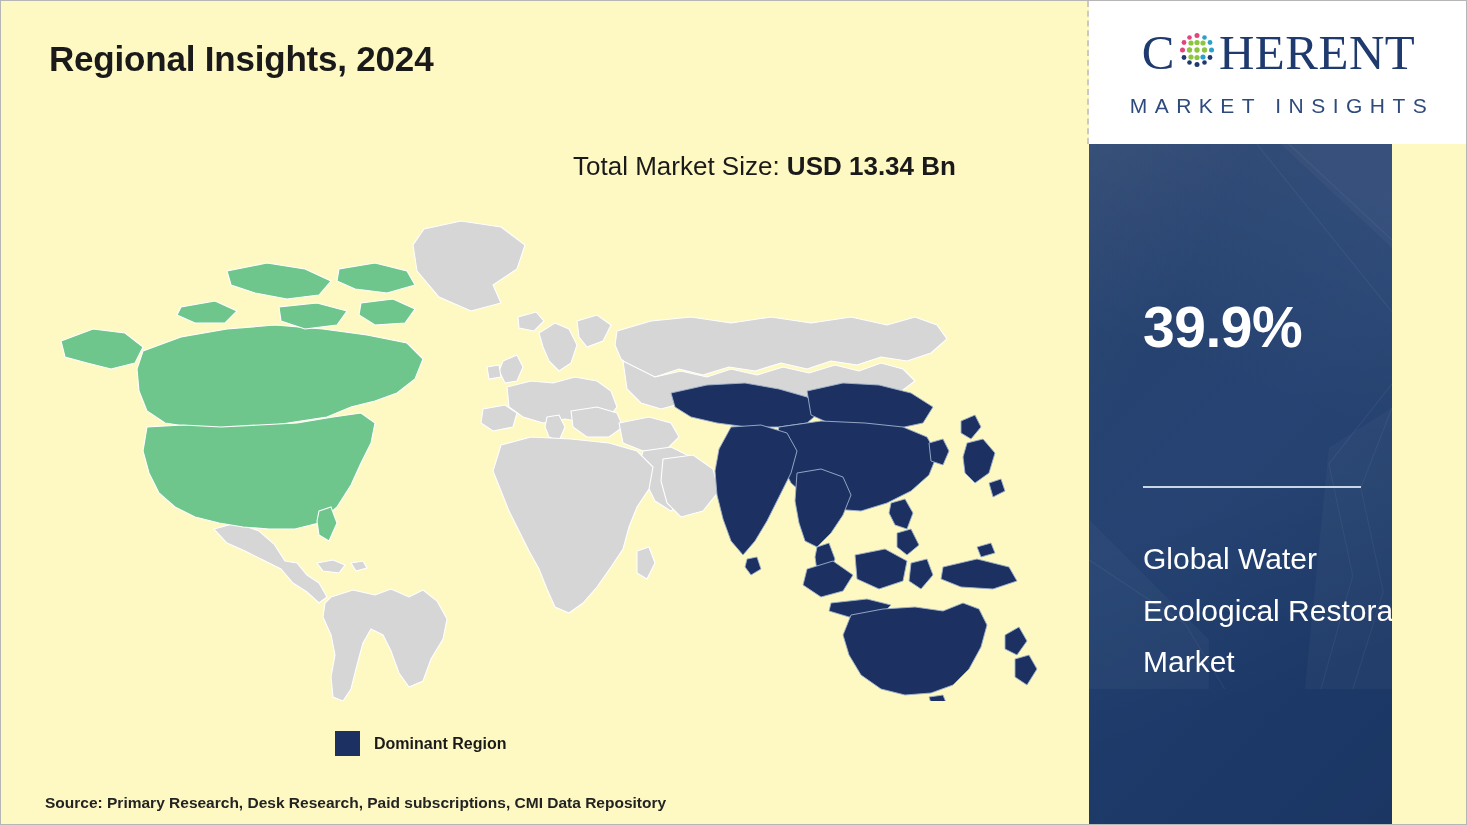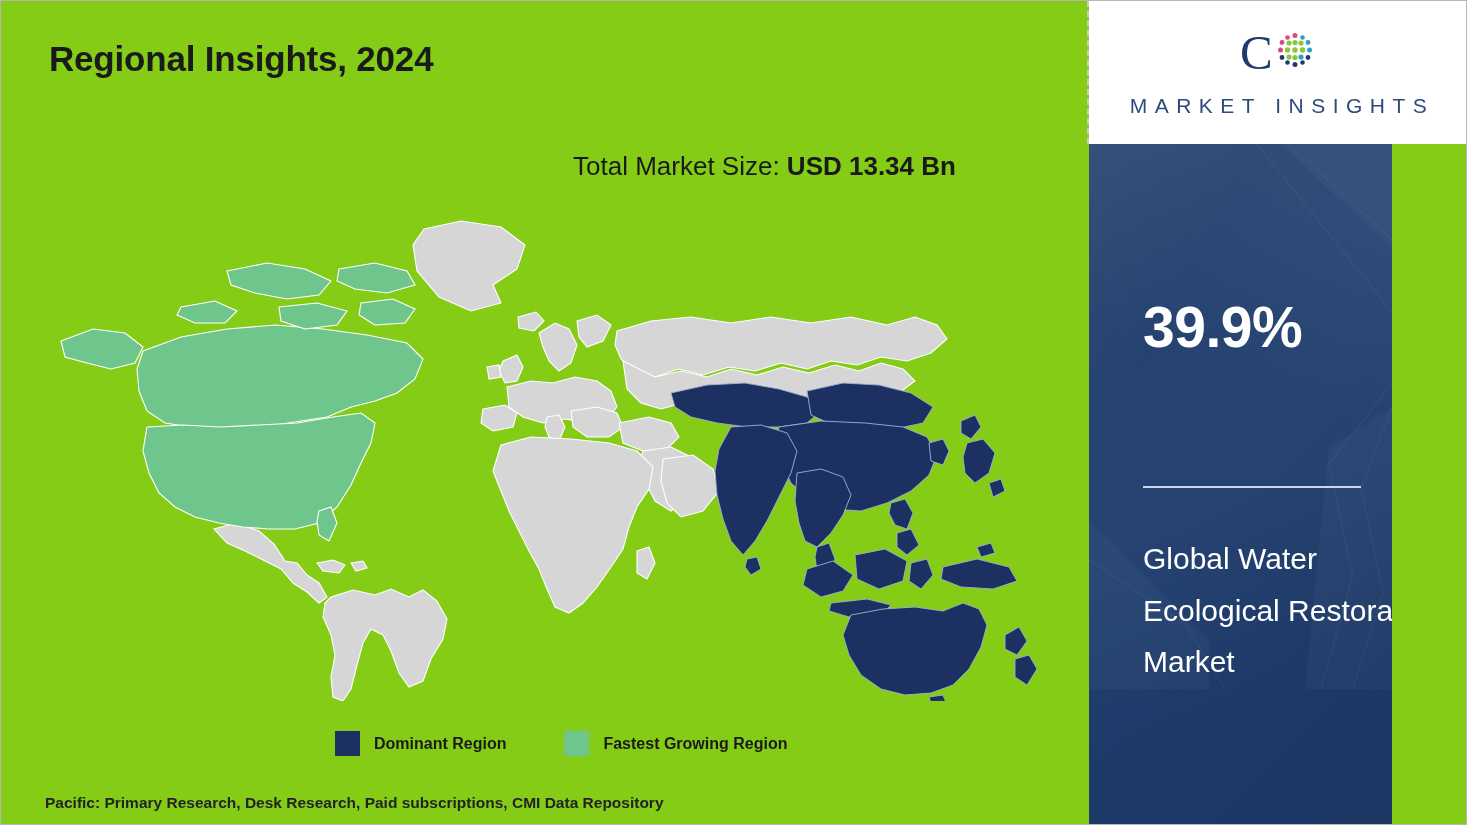--- a/index.html
+++ b/index.html
@@ -13,21 +13,21 @@
     font-family: "Liberation Sans", sans-serif;
     overflow: hidden;
   }
 
   #infographic {
     position: relative;
     width: 1467px;
     height: 825px;
     box-sizing: border-box;
     border: 1px solid #b6b6b6;
-    background: #84cc16;
+    background: #fef9c3;
     overflow: hidden;
   }
 
   
   #left-panel {
     position: absolute;
     left: 0; top: 0;
     width: 1086px;
     height: 825px;
   }
@@ -331,28 +331,24 @@
           <path d="M946 336 L960 332 L964 342 L950 346 Z"></path>
         </g>
       </svg>
     </div>
 
     <div id="legend">
       <div class="legend-item">
         <span class="legend-swatch" style="background:#1c3162"></span>
         <span class="legend-label">Dominant Region</span>
       </div>
-      <div class="legend-item">
-        <span class="legend-swatch" style="background:#6fc68d"></span>
-        <span class="legend-label">Fastest Growing Region</span>
-      </div>
     </div>
 
     <div id="source-line">
-      <span id="source-label">Pacific:</span><span id="source-text"> Primary Research, Desk Research, Paid subscriptions, CMI Data Repository</span>
+      <span id="source-label">Source:</span><span id="source-text"> Primary Research, Desk Research, Paid subscriptions, CMI Data Repository</span>
     </div>
   </div>
 
   <div id="vertical-dashed-divider"></div>
 
   <div id="logo-area">
     <div id="logo-wordmark">
       <span>C</span>
       <span id="logo-globe-icon">
         <svg width="42" height="42" viewBox="0 0 42 42" aria-hidden="true">
@@ -378,20 +374,21 @@
             <circle cx="21" cy="28.5" r="2.6" fill="#8cc63f"></circle>
             <circle cx="27" cy="28" r="2.6" fill="#2ba0c8"></circle>
             <circle cx="34" cy="28.5" r="2.4" fill="#1f3a6e"></circle>
 
             <circle cx="13.5" cy="33.5" r="2.3" fill="#1f3a6e"></circle>
             <circle cx="21" cy="35.5" r="2.5" fill="#1f3a6e"></circle>
             <circle cx="28.5" cy="33.5" r="2.3" fill="#1f3a6e"></circle>
           </g>
         </svg>
       </span>
+      <span>HERENT</span>
     </div>
     <div id="logo-subtext">MARKET INSIGHTS</div>
   </div>
 
   <div id="right-panel">
     <svg id="panel-texture" viewBox="0 0 379 682" preserveAspectRatio="none">
       <g fill="none" stroke="#ffffff" stroke-opacity="0.055" stroke-width="1.4">
         <path d="M250 0 L379 120"></path>
         <path d="M210 0 L379 210"></path>
         <path d="M379 300 L300 400 L330 540 L290 682"></path>

